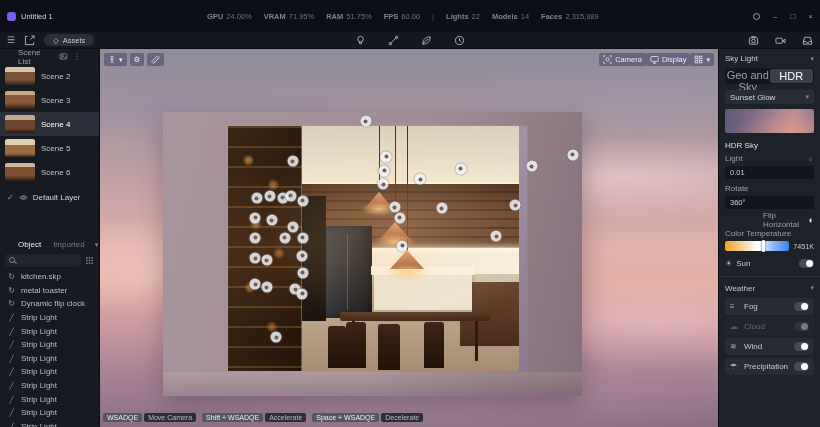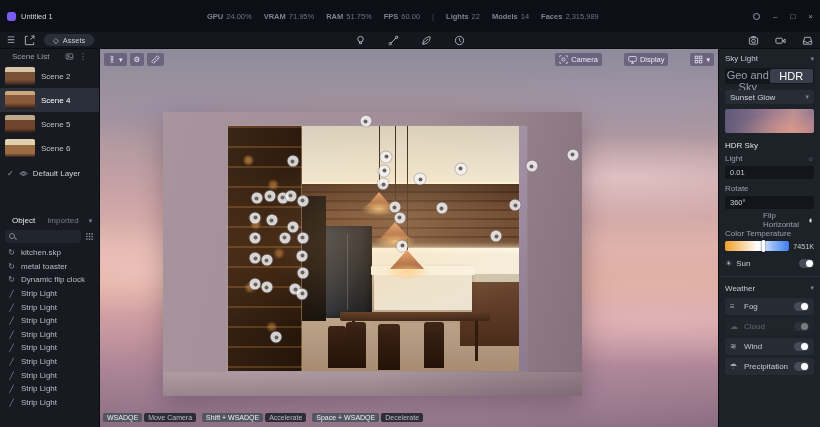--- a/index.html
+++ b/index.html
@@ -26,21 +26,21 @@
   .tool-ic { color:#b3b8c0; display:flex; align-items:center; }
   .assets-btn { margin-left:9px; height:12px; background:#2a2e37; border:none; border-radius:7px; color:#c9cdd4; font-size:7.5px; padding:0 9px; display:flex; align-items:center; gap:4px; font-family:inherit; }
   .toolbar-center { position:absolute; left:50%; transform:translateX(-50%); display:flex; gap:22px; }
   .toolbar-right { margin-left:auto; display:flex; gap:16px; }
 
   
   .main { flex:1; display:flex; min-height:0; }
 
   
   .sidebar { width:100px; flex:none; background:#171a20; display:flex; flex-direction:column; border-right:1px solid #0b0d11; }
-  .sec-head { height:15px; display:flex; align-items:center; padding:0 12px; gap:5px; color:#9aa0a8; flex:none; }
+  .sec-head { height:15px; display:flex; align-items:center; padding:0 18px; gap:5px; color:#9aa0a8; flex:none; }
   .sec-head .glyph { color:#7e848d; font-size:8px; }
   .scene-row { height:24px; display:flex; align-items:center; gap:6px; padding-left:5px; cursor:pointer; }
   .scene-row.active { background:#2a2f39; }
   .scene-row.active .scene-label { color:#fff; }
   .scene-thumb { width:30px; height:18px; border-radius:2px; flex:none; }
   .scene-row:nth-of-type(1) .scene-thumb { background:linear-gradient(180deg,#d6c5a8 0 25%,#7a5336 25% 70%,#35221a 100%); }
   .scene-row:nth-of-type(2) .scene-thumb { background:linear-gradient(180deg,#caa97f 0 20%,#8a5a38 20% 65%,#2e1c12 100%); }
   .scene-row:nth-of-type(3) .scene-thumb { background:linear-gradient(180deg,#bfa98c 0 30%,#6e452c 30% 75%,#241610 100%); }
   .scene-row:nth-of-type(4) .scene-thumb { background:linear-gradient(180deg,#e0d0b0 0 35%,#9a6a42 35% 80%,#3a2416 100%); }
   .scene-row:nth-of-type(5) .scene-thumb { background:linear-gradient(180deg,#cab896 0 25%,#7e4f30 25% 70%,#2a1a10 100%); }
@@ -125,21 +125,21 @@
   .ch3 { left:196px; top:196px; width:20px; height:46px; }
   .int-rwall { position:absolute; right:0; top:0; width:8px; height:245px; background:linear-gradient(180deg,#a391a6,#8d7a90); }
   .int-glow { position:absolute; inset:0; pointer-events:none;
     background:radial-gradient(ellipse at 58% 40%, rgba(255,215,160,.22), transparent 55%), radial-gradient(ellipse at 18% 50%, rgba(255,160,80,.12), transparent 50%); }
 
   .gizmo { position:absolute; width:11px; height:11px; border-radius:50%; background:rgba(242,242,246,.85);
     box-shadow:0 0 0 1px rgba(110,110,122,.4); transform:translate(-50%,-50%); display:flex; align-items:center; justify-content:center; cursor:pointer; }
   .gizmo::after { content:""; width:4px; height:4px; border-radius:50%; background:#6a6158; }
 
   .vp-topleft { position:absolute; left:4px; top:4px; display:flex; gap:3px; }
-  .vp-topright { position:absolute; right:4px; top:4px; display:flex; gap:22px; }
+  .vp-topright { position:absolute; right:4px; top:4px; display:flex; gap:0; }
   .vp-btn { height:13px; background:rgba(100,93,122,.85); border:none; border-radius:2px; color:#ece9f4; font-size:7.5px;
     display:flex; align-items:center; gap:3px; padding:0 4px; font-family:inherit; }
   .vp-btn .glyph { font-size:7px; }
   .shortcut-bar { position:absolute; left:3px; bottom:5px; display:flex; gap:6px; font-size:7px; }
   .shortcut { display:flex; gap:2px; }
   .key { background:rgba(78,83,94,.92); color:#eceef2; padding:1px 4px; border-radius:2px; }
   .action { background:rgba(32,35,42,.88); color:#b7bcc4; padding:1px 4px; border-radius:2px; }
 
   
   .rpanel { width:102px; flex:none; background:#1d2128; border-left:1px solid #0b0d11; display:flex; flex-direction:column; overflow:hidden; }
@@ -318,20 +318,24 @@
         </span>
         <span class="glyph">⋮</span>
       </div>
       <div>
 
           <div class="scene-row">
             <div class="scene-thumb"></div>
             <span class="scene-label">Scene 2</span>
           </div>
 
+          <div class="scene-row">
+            <div class="scene-thumb"></div>
+            <span class="scene-label">Scene 3</span>
+          </div>
 
           <div class="scene-row active">
             <div class="scene-thumb"></div>
             <span class="scene-label">Scene 4</span>
           </div>
 
           <div class="scene-row">
             <div class="scene-thumb"></div>
             <span class="scene-label">Scene 5</span>
           </div>

